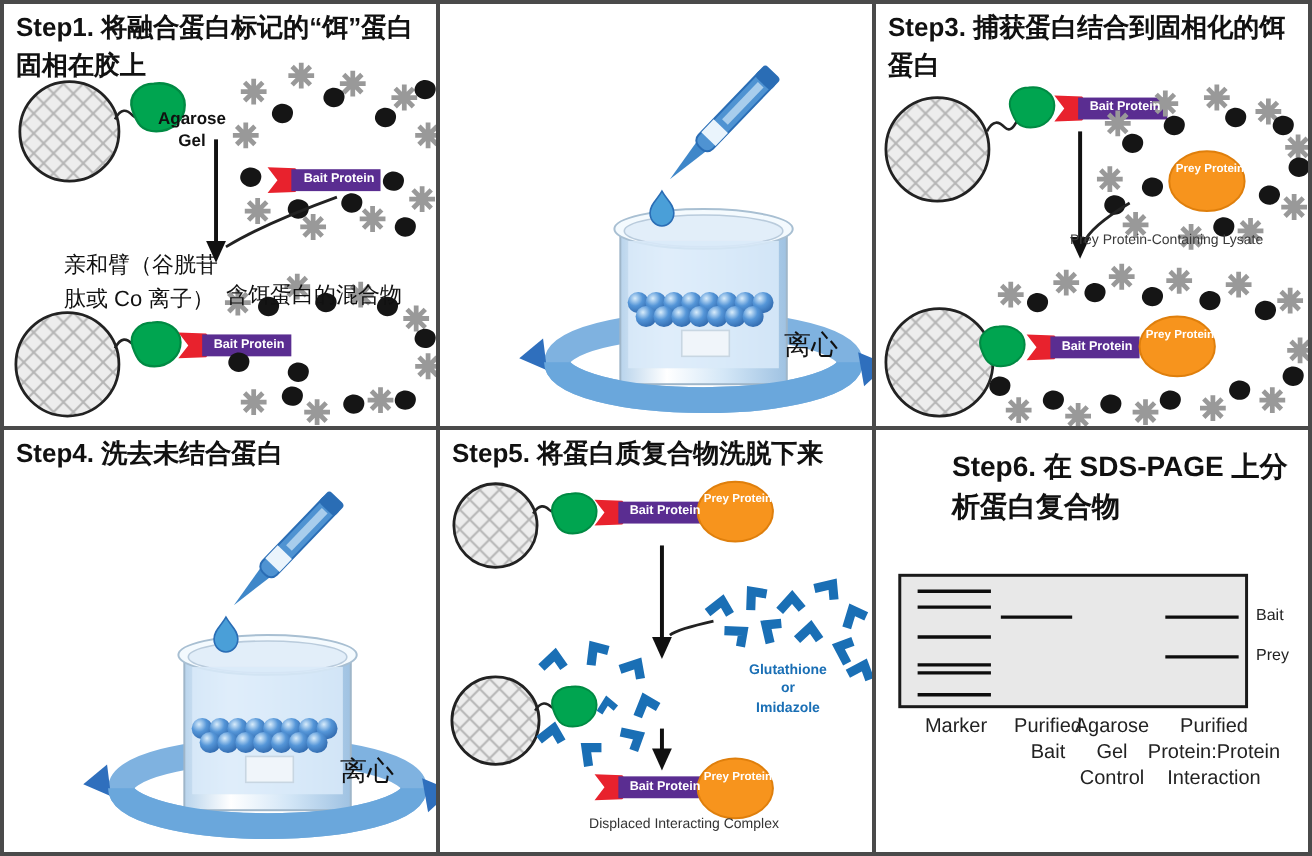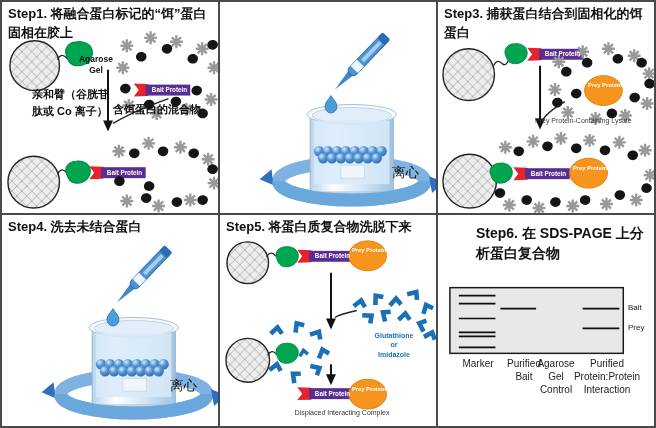--- a/index.html
+++ b/index.html
@@ -3,21 +3,21 @@
 <meta charset="utf-8">
 <style>
   html,body{margin:0;padding:0;background:#fff;font-family:"Liberation Sans","DejaVu Sans",sans-serif;}
   .board{width:656px;height:428px;display:grid;grid-template-columns:repeat(3,1fr);grid-template-rows:repeat(2,1fr);
          gap:2px;background:#4a4a4a;border:2px solid #4a4a4a;box-sizing:border-box;}
   .panel{position:relative;background:#fff;overflow:hidden;}
   .panel svg.cv{position:absolute;left:0;top:0;width:100%;height:100%;}
   .ttl{position:absolute;left:0;top:0;padding:3px 5px 0 6px;font-size:13px;font-weight:700;color:#111;line-height:1.45;z-index:3;width:205px;}
   .ttl6{padding:8px 8px 0 38px;font-size:14px;width:178px;}
   .lbl{position:absolute;z-index:3;color:#111;}
-  .cjk{font-weight:700;font-size:11px;line-height:1.5;}
+  .cjk{font-weight:400;font-size:11px;line-height:1.5;margin-top:39px;}
   .bannertxt{font-size:6.3px;font-weight:700;color:#fff;text-align:center;line-height:11px;height:11px;width:45px;white-space:nowrap;overflow:hidden;}
   .preytxt{font-size:5.8px;font-weight:700;color:#fff;text-align:center;line-height:1.3;width:38px;}
   .agarose{font-size:8.5px;font-weight:700;text-align:center;line-height:1.25;width:44px;}
   .small{font-size:7px;color:#3a3a3a;}
   .lane{font-size:10px;line-height:1.3;text-align:center;white-space:pre-line;color:#222;}
   .side{font-size:8px;color:#222;}
   .spinlbl{font-size:13.5px;font-weight:400;}
   .eluent{font-size:7px;font-weight:700;color:#1a6fb5;text-align:center;line-height:1.35;white-space:pre-line;width:76px;}
   .complex{font-size:7px;color:#333;text-align:center;width:134px;}
 </style>

